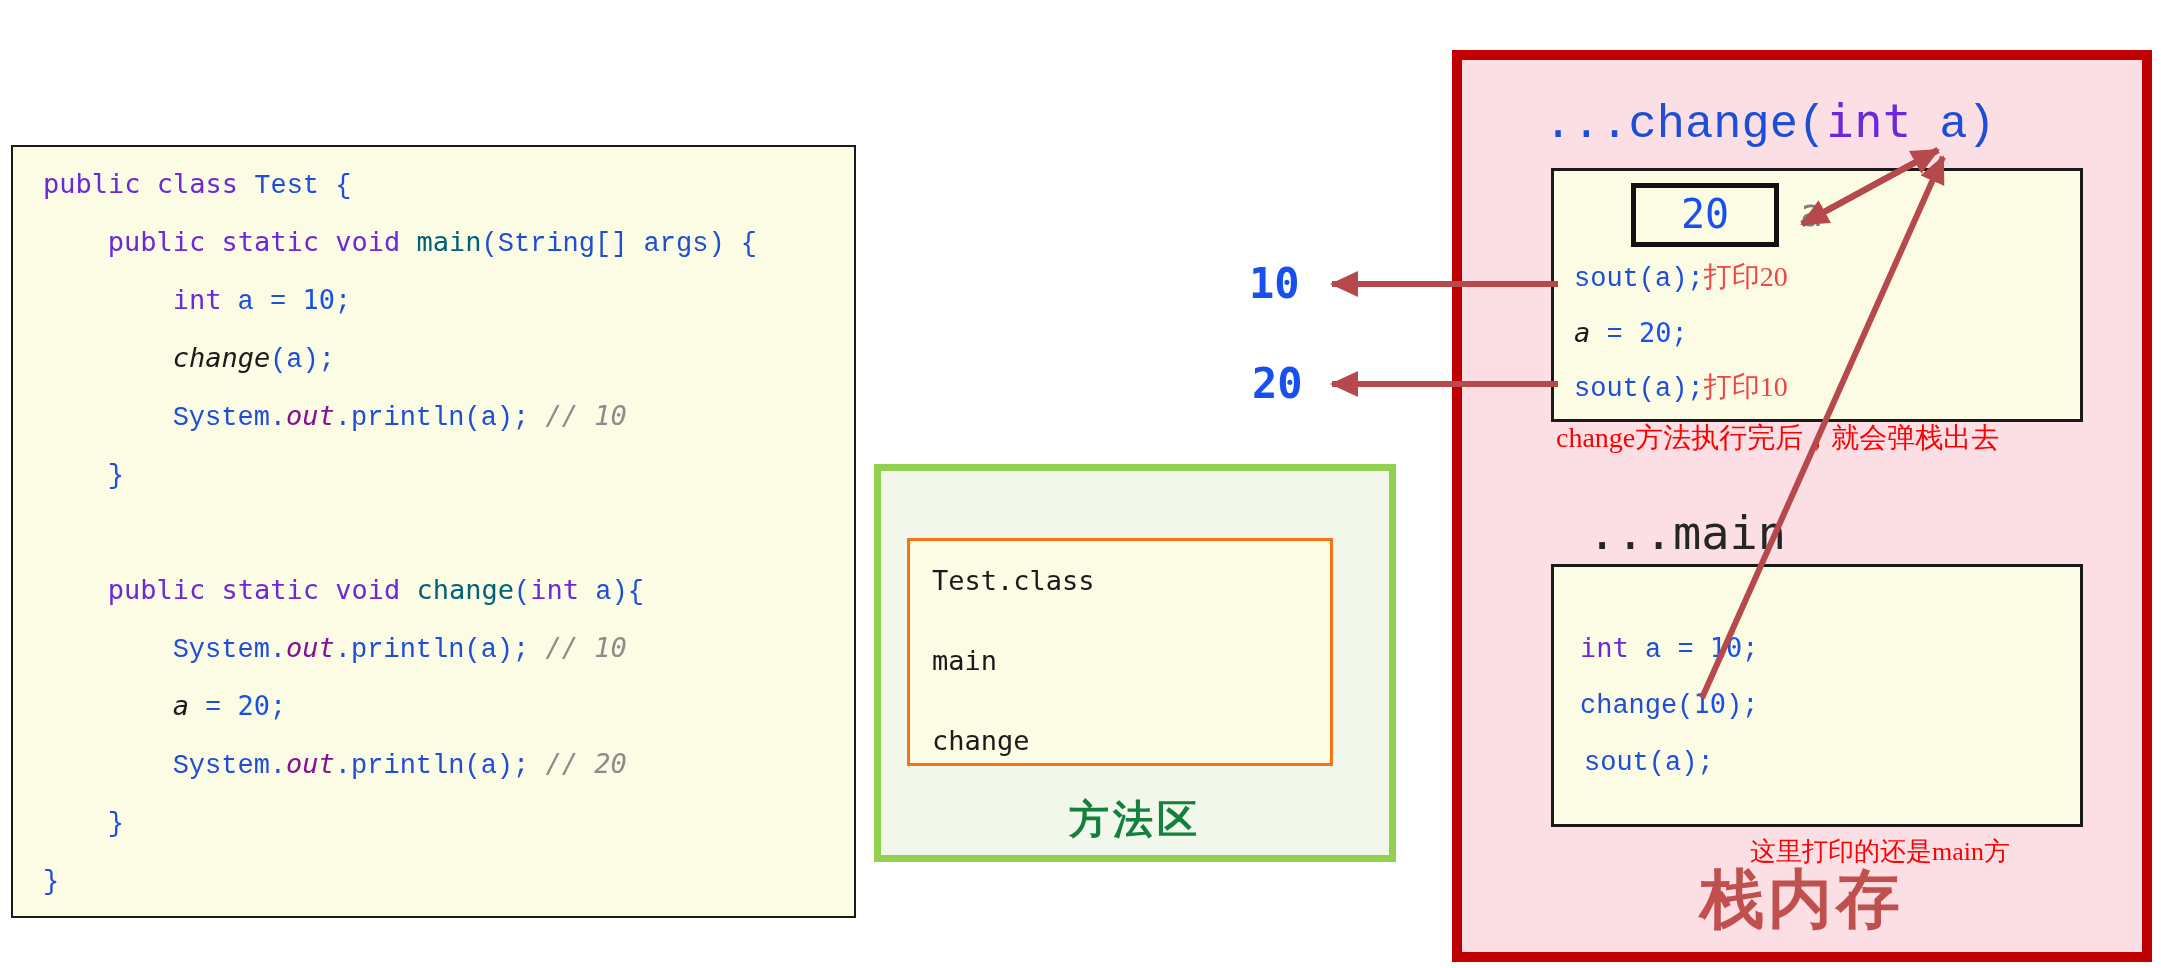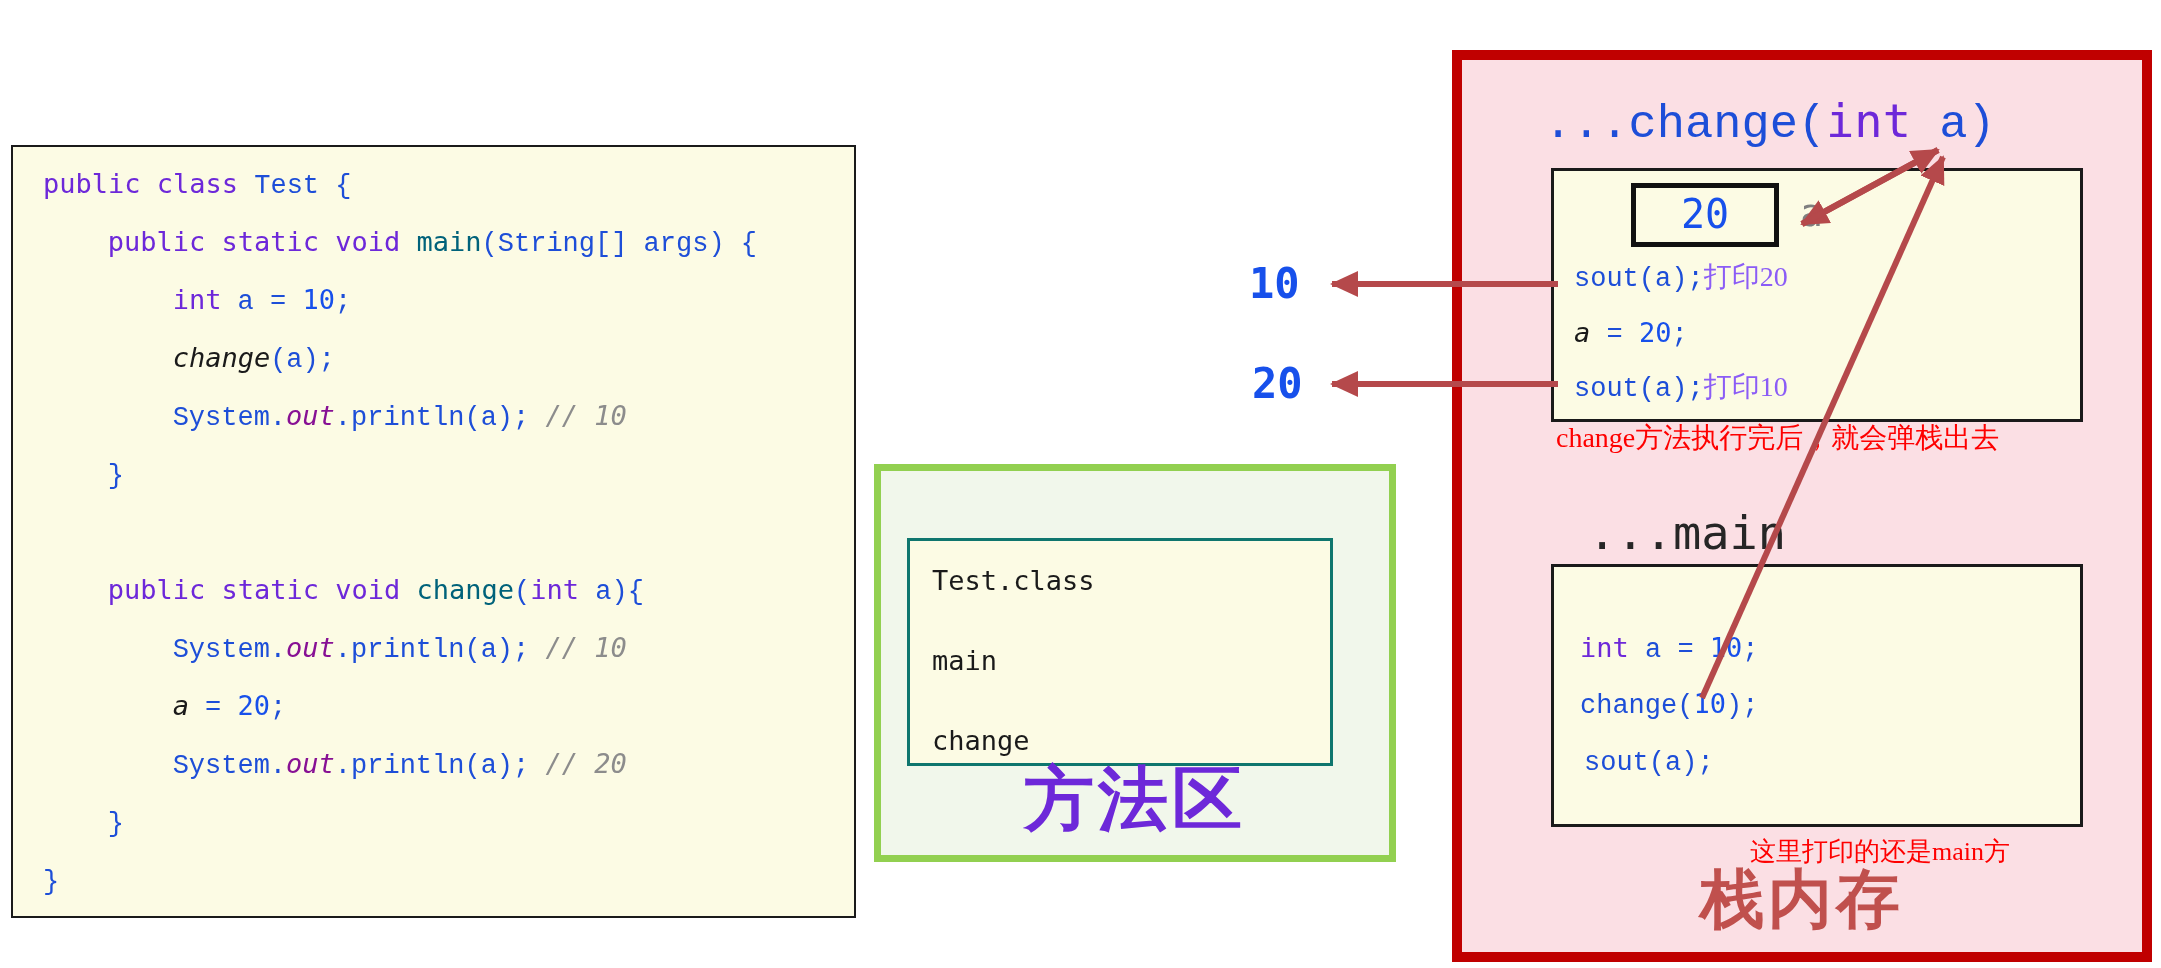--- a/index.html
+++ b/index.html
@@ -13,32 +13,32 @@
   .code-line{height:58px;line-height:58px;white-space:pre;}
 
   
   .tk-pln{color:#1d4ed8;font-family:Liberation Mono, monospace;}
   .tk-kw{color:#6d28d9;}
   .tk-mth{color:#00627A;}
   .tk-num{color:#1750EB;}
   .tk-fld{color:#871094;font-style:italic;}
   .tk-cmt{color:#8C8C8C;font-style:italic;}
   .tk-itl{color:#1a1a1a;font-style:italic;}
-  .tk-red{color:#8b5cf6;font-family:"Liberation Serif",serif;font-size:28px;}
+  .tk-red{color:#ef4444;font-family:"Liberation Serif",serif;font-size:28px;}
 
   
   .method-area{position:absolute;left:874px;top:464px;width:522px;height:398px;
                background:#F1F7EB;border:7px solid #92D050;box-sizing:border-box;}
   .method-class-box{position:absolute;left:26px;top:67px;width:426px;height:228px;
-                    background:#FCFBE4;border:3px solid #0f766e;box-sizing:border-box;
+                    background:#FCFBE4;border:3px solid #f97316;box-sizing:border-box;
                     padding:0 0 0 22px;font-size:27px;}
   .mitem{height:80px;line-height:80px;white-space:pre;}
   .method-label{position:absolute;left:0;right:0;bottom:8px;text-align:center;
                 font-family:"Liberation Sans",sans-serif;font-weight:bold;
-                font-size:70px;color:#6d28d9;letter-spacing:4px;}
+                font-size:40px;color:#15803d;letter-spacing:4px;}
 
   
   .stack-area{position:absolute;left:1452px;top:50px;width:700px;height:912px;
               background:#FBDFE4;border:10px solid #C00000;box-sizing:border-box;}
   .frame-title{position:absolute;font-size:47px;line-height:56px;color:#262626;white-space:pre;}
   .t1{left:82px;top:33px;}
   .t2{left:85px;top:445px;margin-left:41px;}
   .frame{position:absolute;width:532px;background:#FCFBE4;border:3px solid #1a1a1a;box-sizing:border-box;}
   .change-frame{left:89px;top:108px;height:254px;}
   .main-frame{left:89px;top:504px;height:263px;}

